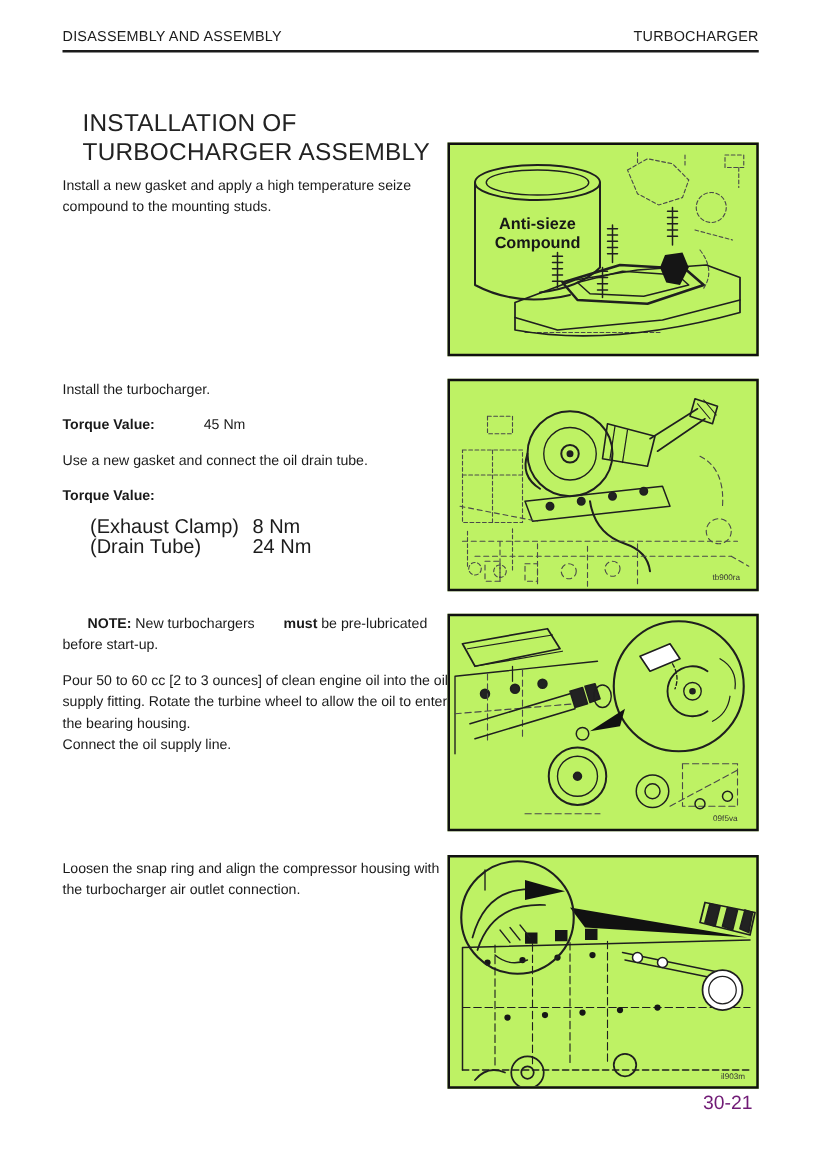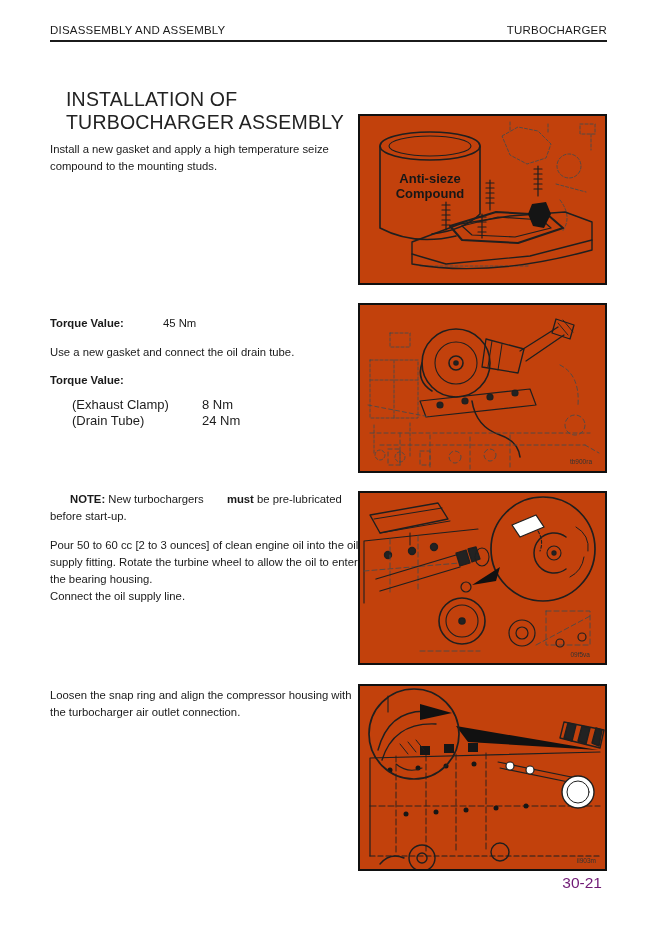--- a/index.html
+++ b/index.html
@@ -21,25 +21,25 @@
     position:absolute; left:50px; top:72px; margin:16px;
     font-size:19.5px; line-height:23px; font-weight:400; color:#222;
     letter-spacing:.2px;
   }
   p.body {
     margin:0; font-size:11.3px; line-height:17px; color:#1a1a1a;
   }
   .col { left:50px; width:312px; }
   .b { font-weight:700;margin-left:20px; }
   .tlabel { display:inline-block; width:113px; font-weight:700; }
-  .trow { padding-left:22px; font-size:13px; line-height:16px; }
+  .trow { padding-left:22px; font-size:16px; line-height:16px; }
   .tname { display:inline-block; width:130px; }
   .figbox {
     position:absolute; left:358px; width:249px; margin:0;
-    border:2px solid #101010; background:#c2410c;
+    border:2px solid #101010; background:#bef264;
   }
   .figbox svg { display:block; width:100%; height:100%; }
   .pageno { right:55px; top:874px; font-size:15.5px; color:#701a75; }
   .figline { stroke:#1f1f1f; fill:none; stroke-linecap:round; stroke-linejoin:round; }
   .sketch  { stroke:#4a4a4a; fill:none; stroke-linecap:round; }
 </style>
 </head>
 <body>
 
 <div class="page">
@@ -49,20 +49,21 @@
   <div class="abs hdr-rule"></div>
 
   <h1 class="title">
     <span>INSTALLATION OF</span><br>
     <span>TURBOCHARGER ASSEMBLY</span>
   </h1>
 
   <p class="body abs col" style="top:141px">Install a new gasket and apply a high temperature seize compound to the mounting studs.</p>
 
   <div class="abs col" style="top:304px">
+    <p class="body">Install the turbocharger.</p>
     <p class="body" style="margin-top:11px">
       <span class="tlabel">Torque Value:</span><span>45 Nm</span>
     </p>
     <p class="body" style="margin-top:12px">Use a new gasket and connect the oil drain tube.</p>
     <p class="body b" style="margin-top:11px">Torque Value:</p>
     <div style="margin-top:8px">
       <div class="trow">
         <span class="tname">(Exhaust Clamp)</span><span>8 Nm</span>
       </div>
       <div class="trow">

